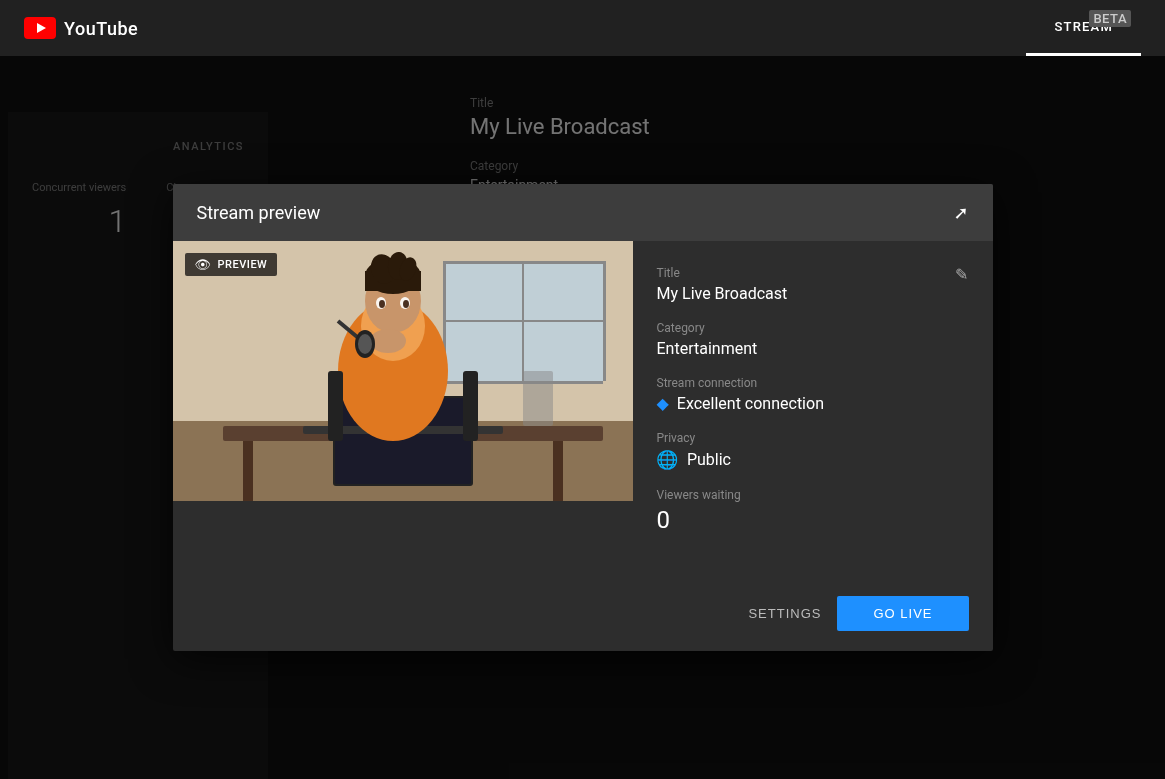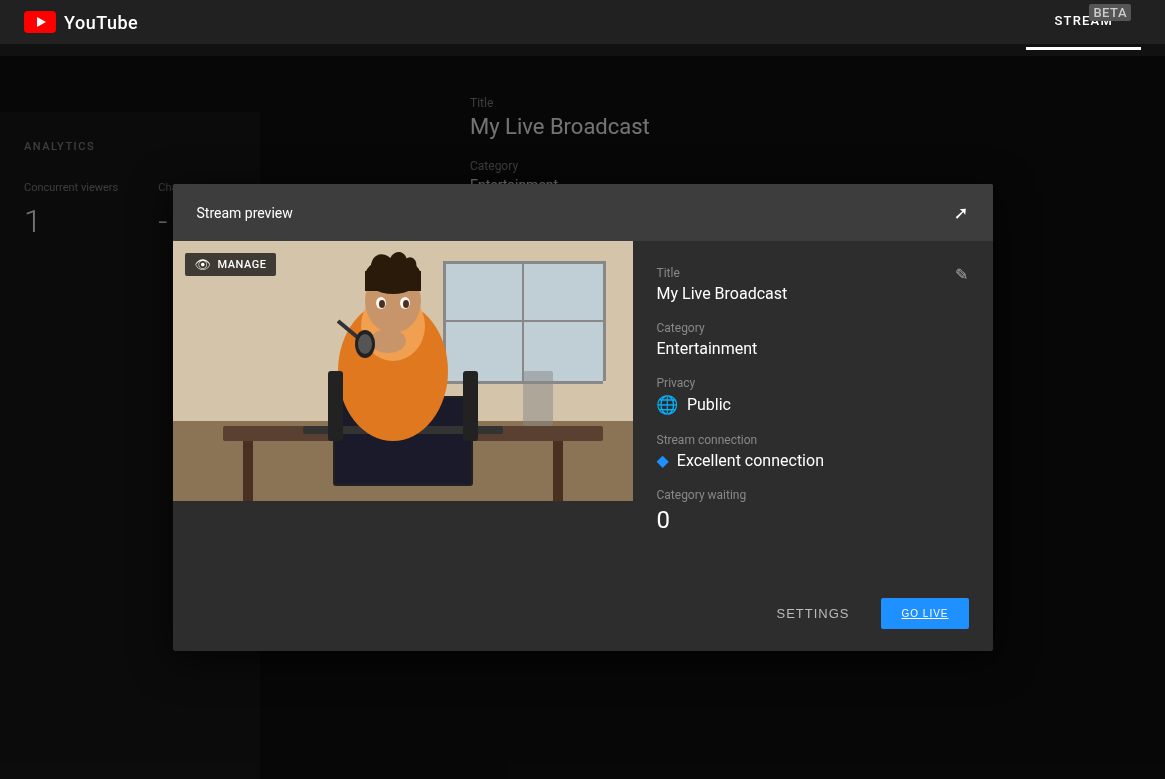--- a/index.html
+++ b/index.html
@@ -9,21 +9,21 @@
       font-family: 'Roboto', Arial, sans-serif;
       width: 1165px;
       height: 779px;
       overflow: hidden;
       position: relative;
     }
 
     
     .topnav {
       background: #212121;
-      height: 44px;
+      height: 56px;
       display: flex;
       align-items: center;
       padding: 0 24px;
       position: relative;
       z-index: 10;
     }
     .yt-logo {
       display: flex;
       align-items: center;
       gap: 8px;
@@ -116,25 +116,26 @@
     .stat-item .stat-value {
       color: #fff;
       font-size: 24px;
       font-weight: 400;
     }
 
     
     .analytics-panel {
       position: absolute;
       top: 56px;
-      left: 0;
+      left: 8px;
       width: 260px;
       bottom: 0;
       background: #1a1a1a;
       padding: 28px 24px;
+      text-align: right;
     }
     .analytics-title {
       color: #888;
       font-size: 11px;
       letter-spacing: 1.5px;
       font-weight: 500;
       margin-bottom: 28px;
     }
     .analytics-stats {
       display: flex;
@@ -175,21 +176,21 @@
 
     .modal-header {
       background: #3d3d3d;
       padding: 18px 24px;
       display: flex;
       align-items: center;
       justify-content: space-between;
     }
     .modal-title {
       color: #fff;
-      font-size: 14px;
+      font-size: 18px;
       font-weight: 400;
     }
     .share-icon {
       color: #fff;
       font-size: 18px;
       cursor: pointer;
     }
 
     .modal-body {
       display: flex;
@@ -291,46 +292,44 @@
       font-size: 24px;
       font-weight: 400;
       margin-top: 4px;
     }
 
     
     .modal-footer {
       padding: 20px 24px;
       display: flex;
       justify-content: flex-end;
-      gap: 16px;
       align-items: center;
     }
     .settings-btn {
       background: transparent;
       color: #bbb;
       border: none;
       font-size: 13px;
       letter-spacing: 1px;
       font-weight: 500;
       cursor: pointer;
       text-transform: uppercase;
       padding: 10px 16px;
     }
     .golive-btn {
       background: #1e90ff;
       color: #fff;
       border: none;
-      font-size: 10px;
+      font-size: 13px;
       letter-spacing: 1px;
       font-weight: 500;
       cursor: pointer;
       text-transform: uppercase;
-      padding: 10px 20px;
+      padding: 10px 36px;
       border-radius: 2px;
-      text-decoration: underline;
     }
 
     
     .scene-svg {
       width: 100%;
       height: 100%;
       position: absolute;
       top: 0; left: 0;
     }
   </style>
@@ -457,58 +456,58 @@
             <ellipse cx="192" cy="103" rx="7" ry="10" fill="#555"></ellipse>
 
             <rect x="155" y="130" width="15" height="70" fill="#222" rx="3"></rect>
             <rect x="290" y="130" width="15" height="70" fill="#222" rx="3"></rect>
 
             <rect x="350" y="130" width="30" height="55" fill="#888" opacity="0.5" rx="2"></rect>
           </svg>
 
           <div class="preview-badge">
             <span class="eye-icon">👁</span>
-            <span>MANAGE</span>
+            <span>PREVIEW</span>
           </div>
         </div>
       </div>
 
       <div class="info-panel">
 
         <div class="info-field">
           <div class="info-field-header">
             <div class="info-field-label">Title</div>
             <span class="edit-icon">✎</span>
           </div>
           <div class="info-field-value">My Live Broadcast</div>
         </div>
 
         <div class="info-field">
           <div class="info-field-label">Category</div>
           <div class="info-field-value">Entertainment</div>
         </div>
 
         <div class="info-field">
+          <div class="info-field-label">Stream connection</div>
+          <div class="connection-row">
+            <span class="wifi-icon">◆</span>
+            <span class="connection-value">Excellent connection</span>
+          </div>
+        </div>
+
+        <div class="info-field">
           <div class="info-field-label">Privacy</div>
           <div class="privacy-row">
             <span class="globe-icon">🌐</span>
             <span class="privacy-value">Public</span>
           </div>
         </div>
 
         <div class="info-field">
-          <div class="info-field-label">Stream connection</div>
-          <div class="connection-row">
-            <span class="wifi-icon">◆</span>
-            <span class="connection-value">Excellent connection</span>
-          </div>
-        </div>
-
-        <div class="info-field">
-          <div class="info-field-label">Category waiting</div>
+          <div class="info-field-label">Viewers waiting</div>
           <div class="viewers-value">0</div>
         </div>
       </div>
     </div>
 
     <div class="modal-footer">
       <button class="settings-btn">SETTINGS</button>
       <button class="golive-btn">GO LIVE</button>
     </div>
   </div>

